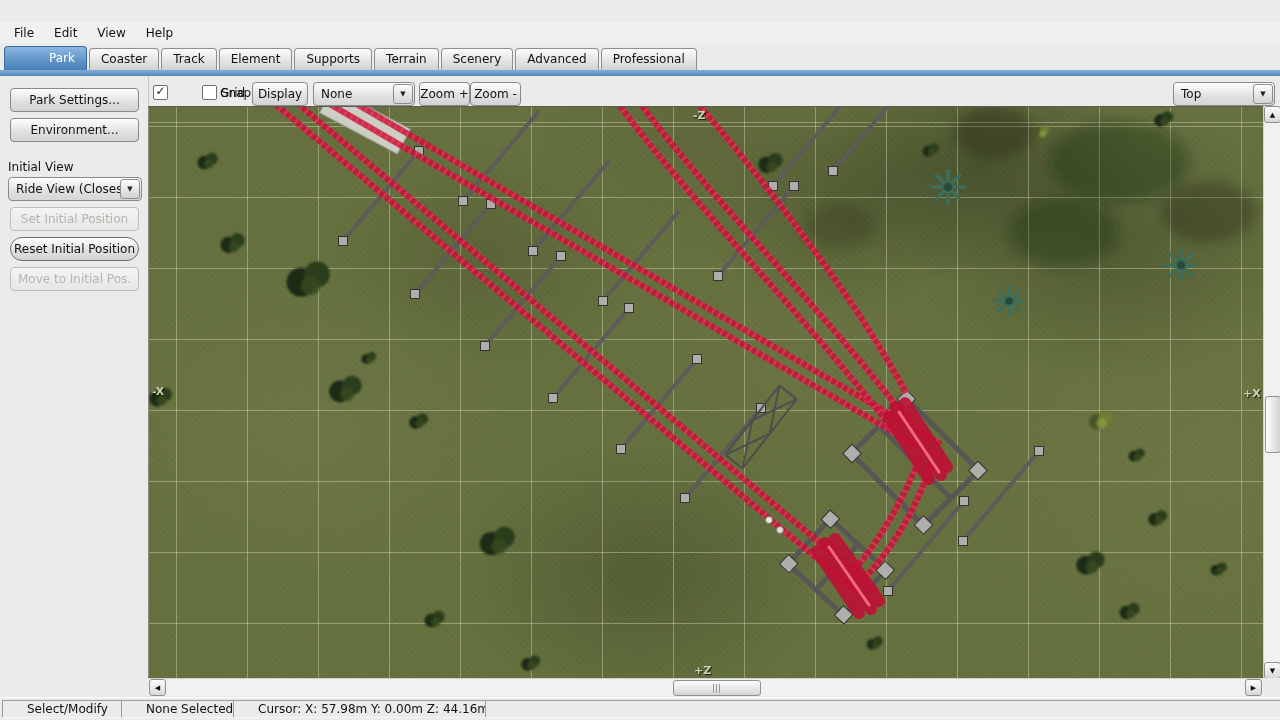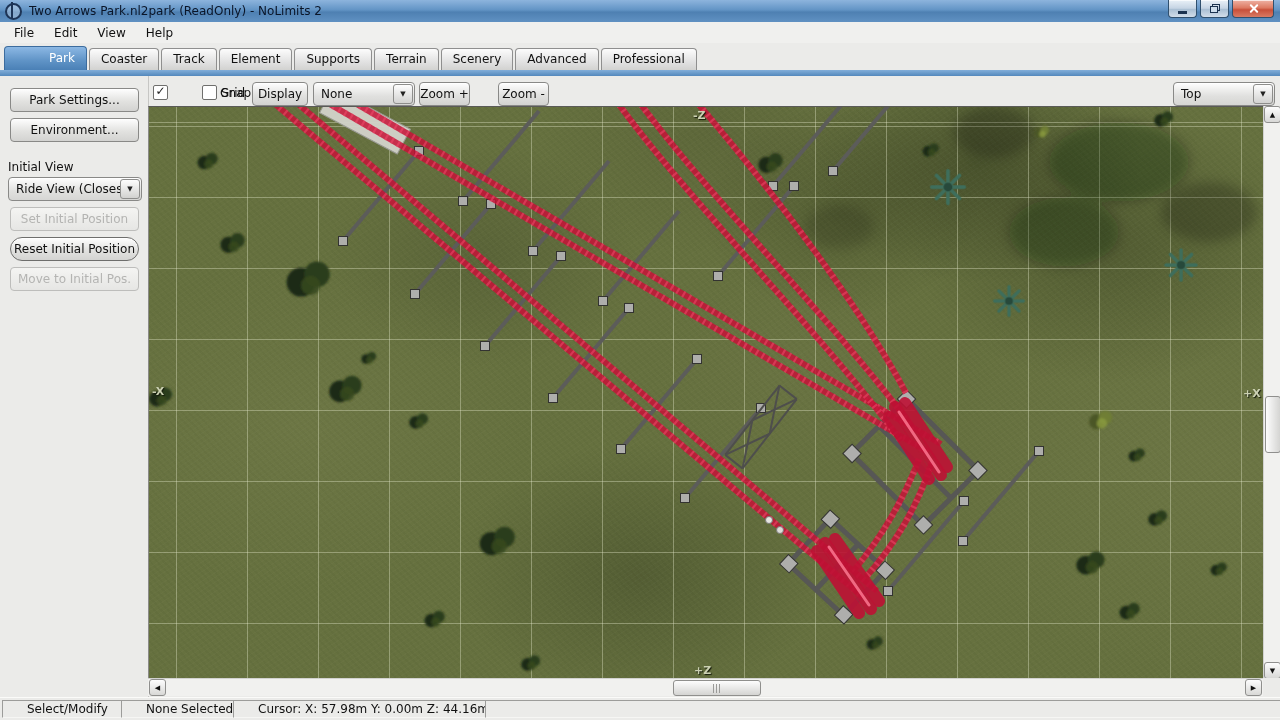--- a/index.html
+++ b/index.html
@@ -123,35 +123,20 @@
   .statusbar{position:absolute;left:0;top:697px;width:1280px;height:23px;background:#ebebe9;
     border-top:1px solid #fbfbf9;}
   .sp{position:absolute;top:2px;height:15px;border:1px solid;border-color:#9c9c9a #f6f6f4 #f6f6f4 #9c9c9a;
     padding:1px 24px 0;white-space:nowrap;overflow:hidden;background:#ebebe9;}
 </style>
 </head>
 <body>
 
 <div id="root">
 
-  <div class="titlebar">
-    <div class="app-icon"></div>
-    <div class="title-text">Two Arrows Park.nl2park (ReadOnly) - NoLimits 2</div>
-    <div class="win-btns">
-      <div class="win-btn min">
-          <div class="g-min"></div>
-        </div>
-      <div class="win-btn restore">
-          <div class="g-restore"></div>
-        </div>
-      <div class="win-btn close">
-          <div class="g-close"></div>
-        </div>
-    </div>
-  </div>
 
   <div class="menubar">
     <div class="menu-item">File</div>
     <div class="menu-item">Edit</div>
     <div class="menu-item">View</div>
     <div class="menu-item">Help</div>
   </div>
 
   <div class="tabbar">
     <div class="tab active">Park</div>
@@ -170,21 +155,21 @@
     <span class="cb" style="left:5px;top:9px;"><span>✓</span></span>
     <span class="cb-label" style="left:24px;margin-left:48px;">Grid</span>
     <span class="cb" style="left:54px;top:9px;"></span>
     <span class="cb-label" style="left:73px;">Snap</span>
     <div class="btn" style="left:104px;top:6px;width:54px;">Display</div>
     <div class="dd" style="left:165px;top:6px;width:100px;">
       <span class="dd-val">None</span>
       <span class="dd-btn">▼</span>
     </div>
     <div class="btn" style="left:271px;top:6px;width:49px;">Zoom +</div>
-    <div class="btn" style="left:322px;top:6px;width:49px;margin-left:28px;">Zoom -</div>
+    <div class="btn" style="left:322px;top:6px;width:49px;">Zoom -</div>
     <div class="dd" style="right:5px;top:6px;width:100px;">
       <span class="dd-val">Top</span>
       <span class="dd-btn">▼</span>
     </div>
   </div>
 
   <div class="sidebar">
     <div class="btn" style="left:10px;top:12px;width:127px;">Park Settings...</div>
     <div class="btn" style="left:10px;top:42px;width:127px;">Environment...</div>
     <div class="side-label" style="top:84px;">Initial View</div>

